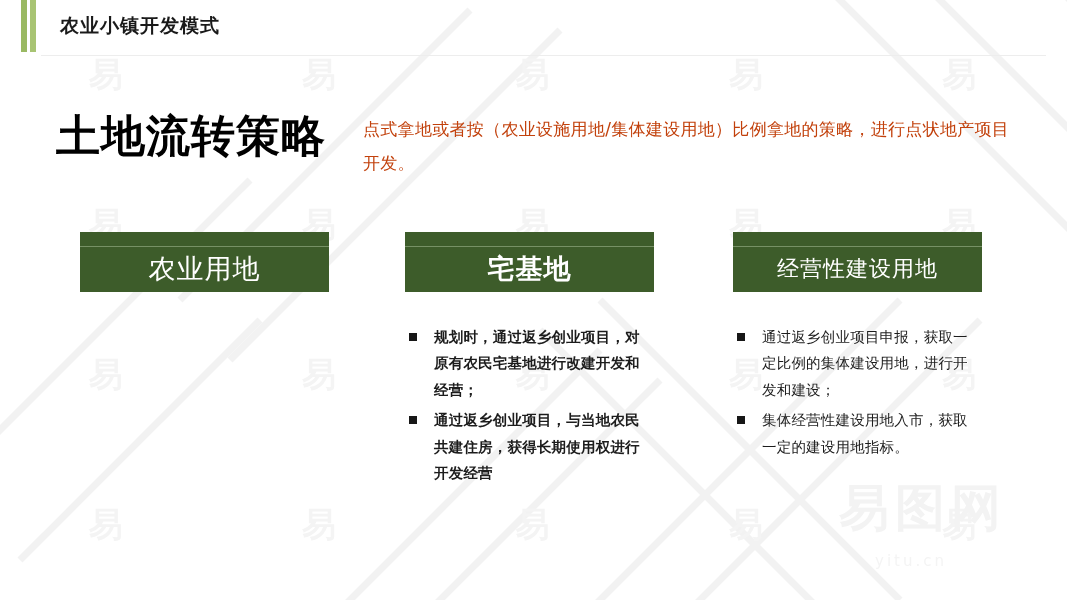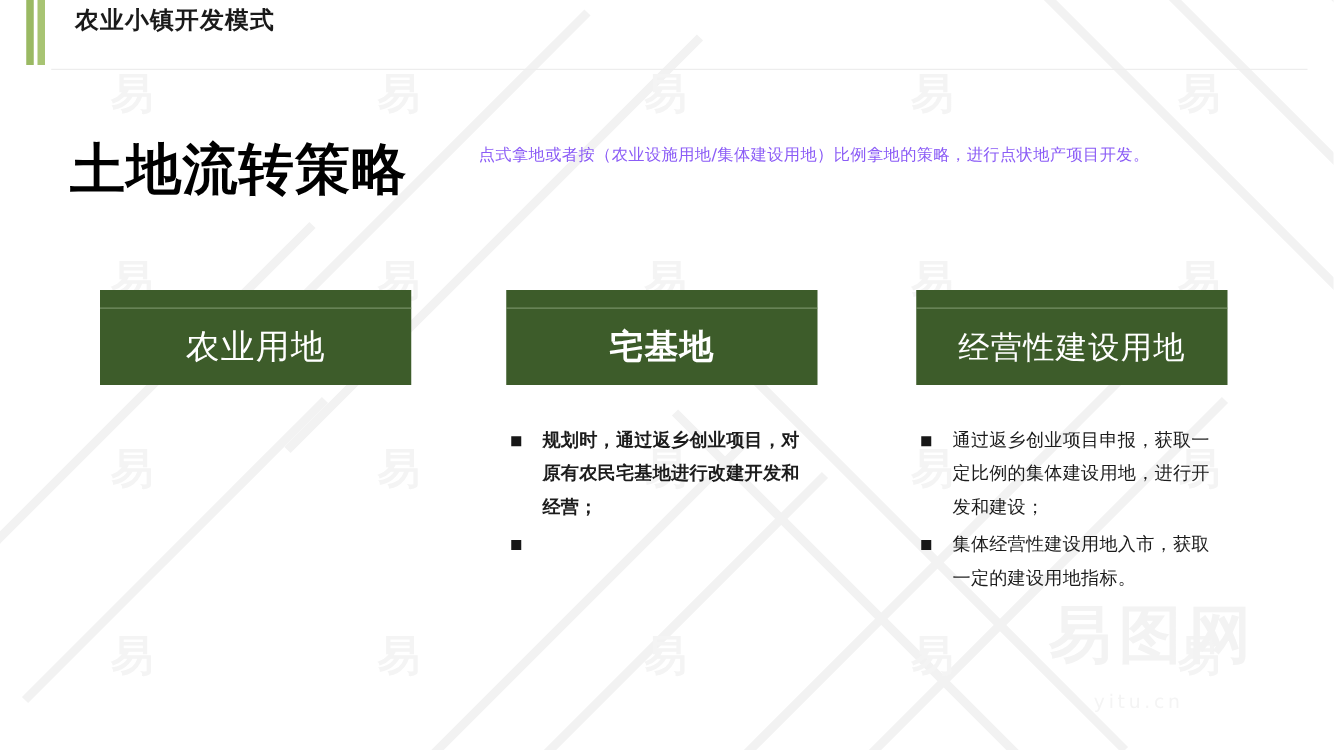--- a/index.html
+++ b/index.html
@@ -103,21 +103,21 @@
   }
 
   .header-bar.b2 {
     width: 6px;
     background: #a8c473;
   }
 
   .header-title {
     position: absolute;
     left: 60px;
-    top: 3px;
+    top: 13px;
     font-size: 19px;
     font-weight: bold;
     color: #1a1a1a;
     letter-spacing: 1px;
     white-space: nowrap;
   }
 
   .header-rule {
     position: absolute;
     left: 41px;
@@ -144,25 +144,25 @@
     font-size: 44px;
     font-weight: bold;
     color: #000000;
     letter-spacing: 1px;
     white-space: nowrap;
     line-height: 1;
   }
 
   .intro-desc {
     position: absolute;
-    left: 383px;
+    left: 363px;
     top: 6px;
     width: 660px;
-    font-size: 13px;
-    color: #8b5cf6;
+    font-size: 17px;
+    color: #c2410c;
     line-height: 2.0;
     letter-spacing: 0.3px;
   }
 
   
   .columns {
     position: absolute;
     left: 0;
     top: 232px;
     width: 1067px;
@@ -174,21 +174,21 @@
     top: 0;
     width: 249px;
   }
 
   .col.c1 { left: 80px; }
   .col.c2 { left: 405px; font-weight: bold; }
   .col.c3 { left: 733px; }
 
   .col-head {
     position: relative;
-    height: 76px;
+    height: 60px;
     background: #3d5c2a;
     display: flex;
     align-items: center;
     justify-content: center;
   }
 
   .col-head::after {
     content: "";
     position: absolute;
     left: 0;
@@ -202,21 +202,21 @@
   .col-head-label {
     position: relative;
     top: 7px;
     color: #ffffff;
     font-size: 27px;
     letter-spacing: 1px;
     white-space: nowrap;
     z-index: 1;
   }
 
-  .col.c3 .col-head-label { font-size: 25px; text-align: right; }
+  .col.c3 .col-head-label { font-size: 22px; text-align: right; }
 
   .col-body {
     margin-top: 32px;
     padding-left: 4px;
   }
 
   .bullet {
     display: flex;
     align-items: flex-start;
     margin-bottom: 4px;
@@ -314,20 +314,21 @@
       <div class="col-head">
         <span class="col-head-label">宅基地</span>
       </div>
       <div class="col-body">
         <div class="bullet">
           <span class="bullet-marker"></span>
           <span class="bullet-text">规划时，通过返乡创业项目，对原有农民宅基地进行改建开发和经营；</span>
         </div>
         <div class="bullet">
           <span class="bullet-marker"></span>
+          <span class="bullet-text">通过返乡创业项目，与当地农民共建住房，获得长期使用权进行开发经营</span>
         </div>
       </div>
     </div>
 
     <div class="col c3">
       <div class="col-head">
         <span class="col-head-label">经营性建设用地</span>
       </div>
       <div class="col-body">
         <div class="bullet">

